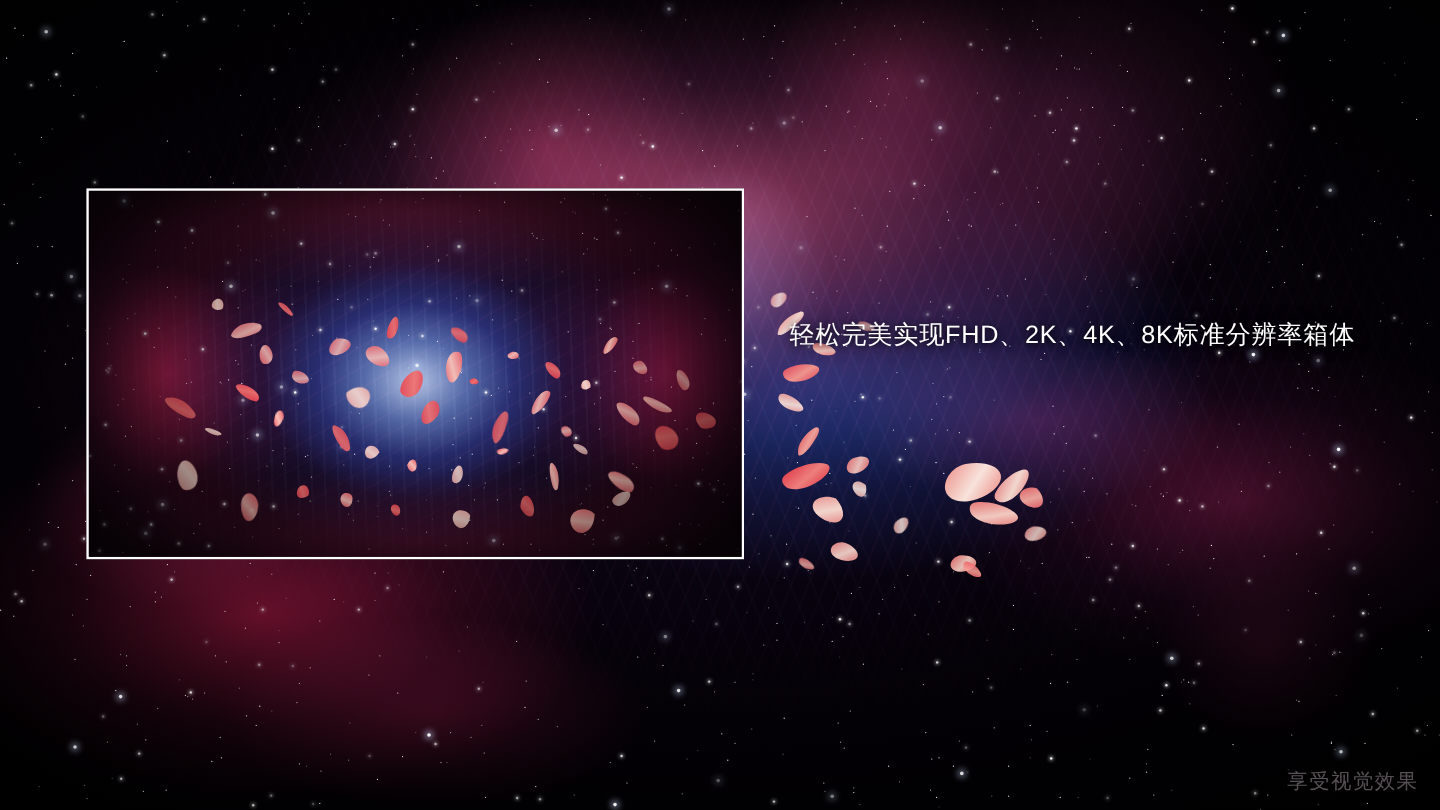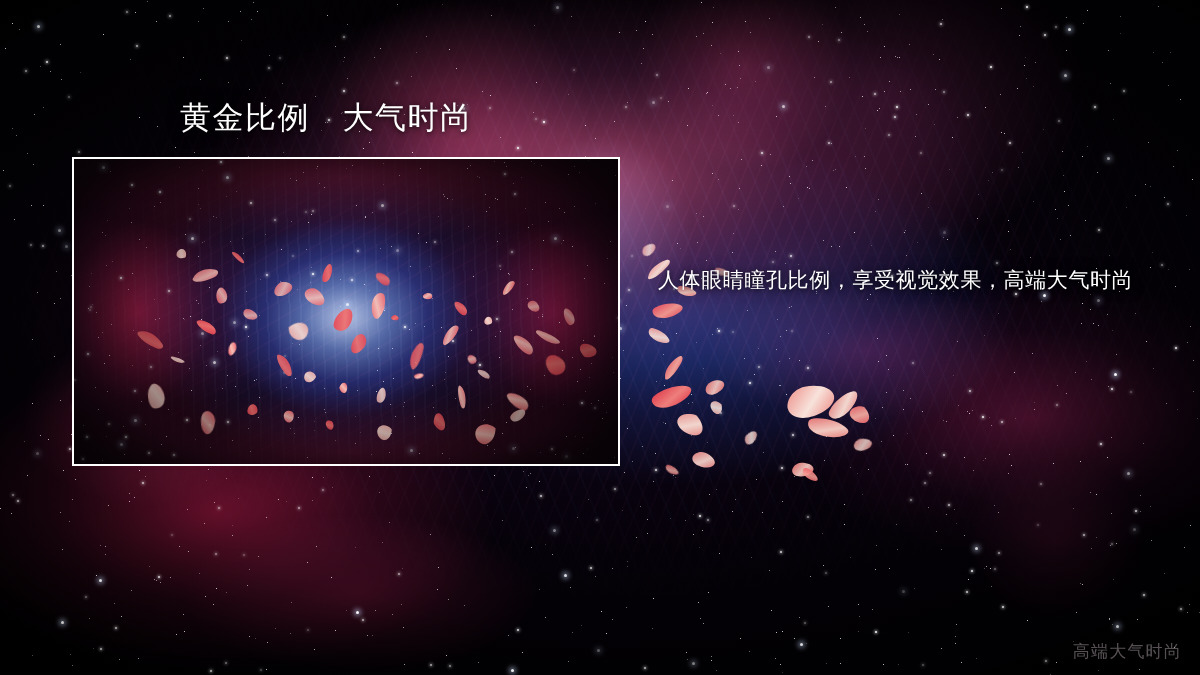--- a/index.html
+++ b/index.html
@@ -2416,20 +2416,19 @@
               <stop offset="0%" stop-color="#f08a86"></stop>
               <stop offset="55%" stop-color="#fde2d8"></stop>
               <stop offset="100%" stop-color="#f08a86"></stop>
             </linearGradient>
           </defs>
           <path d="M50,4 C74,14 92,38 90,62 C88,86 66,98 44,94 C20,90 6,68 8,44 C10,22 28,-4 50,4 Z" fill="url(#pg7300)"></path>
         </svg>
       </div>
     </div>
 
-  <div class="title">黄金比例　大气时尚</div>
 
   <div class="body-text">
-    <div class="body-line">人体眼睛瞳孔比例，享受视觉效果，高端大气时尚</div>
+    <div class="body-line">轻松完美实现FHD、2K、4K、8K标准分辨率箱体</div>
   </div>
 
-  <div class="watermark">高端大气时尚</div>
+  <div class="watermark">享受视觉效果</div>
 </div>
 
 </body></html>

